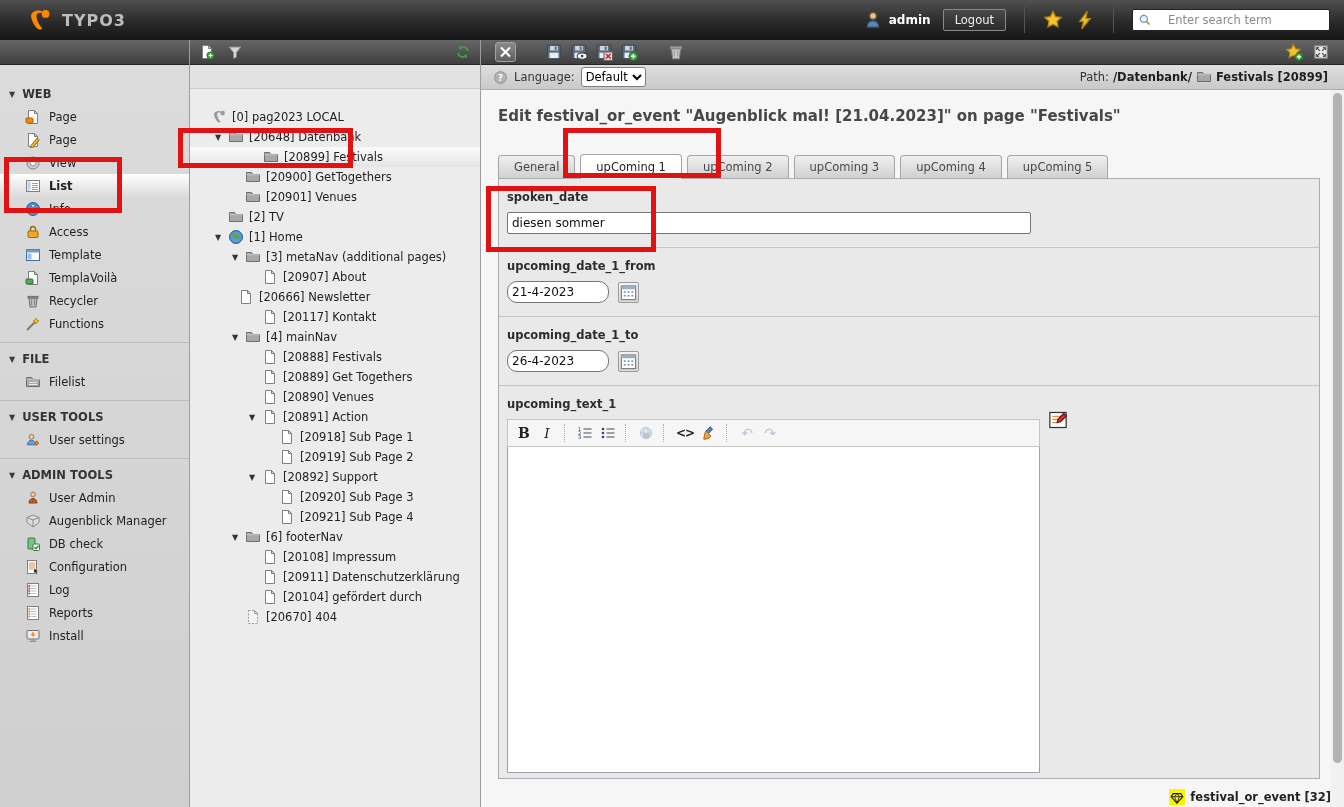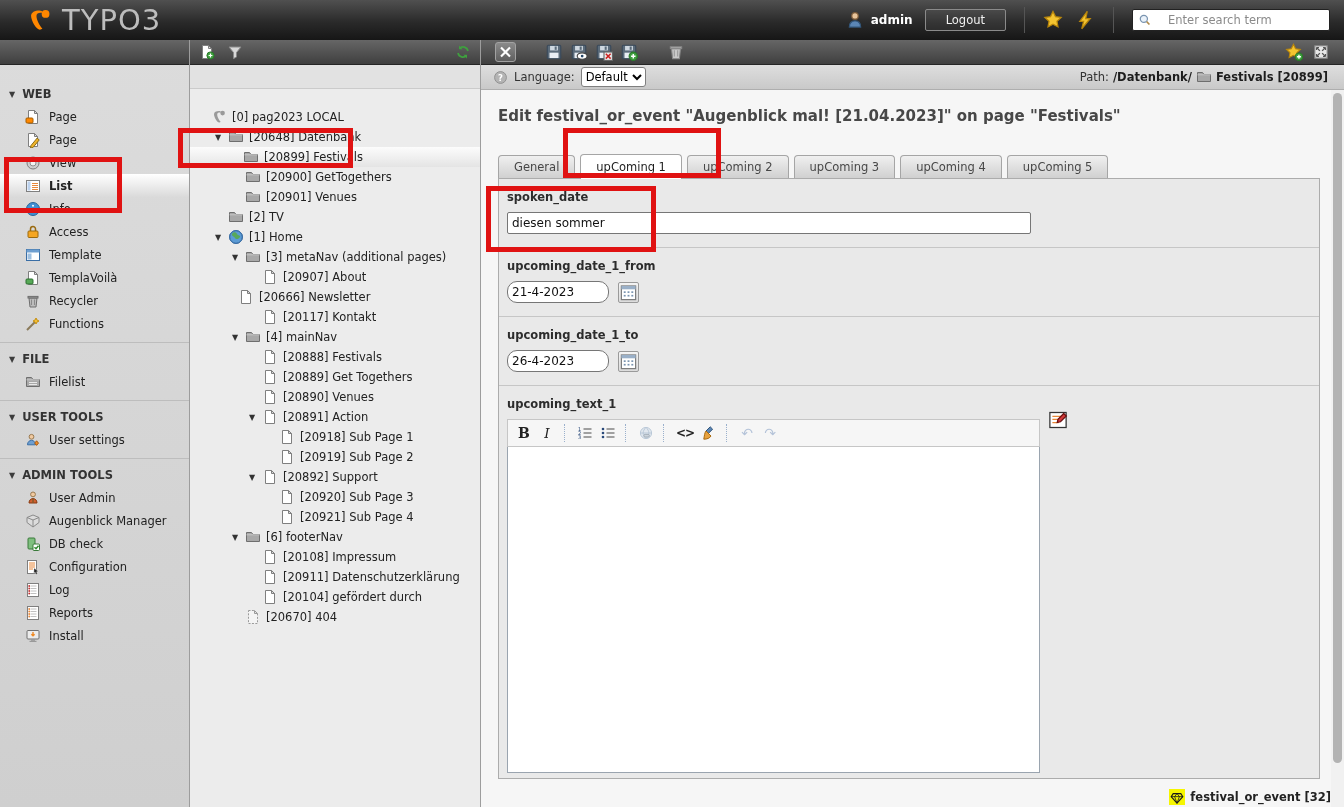--- a/index.html
+++ b/index.html
@@ -4,25 +4,25 @@
 <style>
   * { box-sizing: border-box; margin: 0; padding: 0; }
   html,body { width:1344px; height:807px; overflow:hidden; }
   body { font-family:"DejaVu Sans","Liberation Sans",sans-serif; font-size:11.5px; color:#222; background:#f6f6f6; }
   #app { position:relative; width:1344px; height:807px; overflow:hidden; background:#f6f6f6; }
 
   
   .topbar { position:absolute; left:0; top:0; width:1344px; height:40px;
     background:linear-gradient(#505050,#2a2a2a 55%,#161616); display:flex; align-items:center; z-index:10; }
   .brand { display:flex; align-items:center; gap:9px; padding-left:26px; }
-  .brand-text { font-size:29px; font-weight:normal; color:#bdbdbd; letter-spacing:1px; }
+  .brand-text { font-size:16px; font-weight:bold; color:#bdbdbd; letter-spacing:1px; }
   .topbar-right { margin-left:auto; display:flex; align-items:center; gap:12px; padding-right:14px; }
   .tb-user { display:flex; align-items:center; gap:6px; color:#fff; font-weight:bold; font-size:12px; }
   .tb-btn { background:rgba(255,255,255,.06); border:1px solid #8a8a8a; color:#f0f0f0; font-size:11.5px;
-    padding:3px 20px; border-radius:2px; font-family:inherit; }
+    padding:3px 11px; border-radius:2px; font-family:inherit; }
   .tb-sep { width:1px; height:26px; background:#000; border-right:1px solid #555; margin:0 6px; }
   .tb-ic { display:inline-flex; width:20px; height:20px; align-items:center; justify-content:center; }
   .searchbox { width:198px; height:22px; background:#fff; border:1px solid #222; border-radius:2px;
     display:flex; align-items:center; padding:0 5px; gap:16px; }
   .searchbox input { border:none; outline:none; flex:1; font-size:11.5px; font-family:inherit; color:#333; background:transparent; }
   .searchbox input::placeholder { color:#8a8a8a; }
 
   
   .modulemenu { position:absolute; left:0; top:40px; width:190px; height:767px;
     background:linear-gradient(#dcdcdc,#cfcfcf); border-right:1px solid #9d9d9d; }
@@ -424,21 +424,21 @@
         <div class="tree-row" style="padding-left: 25px;">
           <span class="t-toggle">▼</span>
           <span class="icon16">
             <svg width="100%" height="100%" viewBox="0 0 16 16" xmlns="http://www.w3.org/2000/svg">
               <path d="M1.5 3.5h5l1.5 2h6.5v7h-13z" fill="#a8a8a8" stroke="#6e6e6e"></path>
               <path d="M1.5 5.8h13" stroke="#c7c7c7"></path>
             </svg>
           </span>
           <span class="t-label">[20648] Datenbank</span>
         </div>
-        <div class="tree-row selected" style="padding-left: 40px;">
+        <div class="tree-row selected" style="padding-left: 60px;">
           <span class="t-toggle"></span>
           <span class="icon16">
             <svg width="100%" height="100%" viewBox="0 0 16 16" xmlns="http://www.w3.org/2000/svg">
               <path d="M1.5 3.5h5l1.5 2h6.5v7h-13z" fill="#a8a8a8" stroke="#6e6e6e"></path>
               <path d="M1.5 5.8h13" stroke="#c7c7c7"></path>
             </svg>
           </span>
           <span class="t-label">[20899] Festivals</span>
         </div>
         <div class="tree-row" style="padding-left: 42px;">

